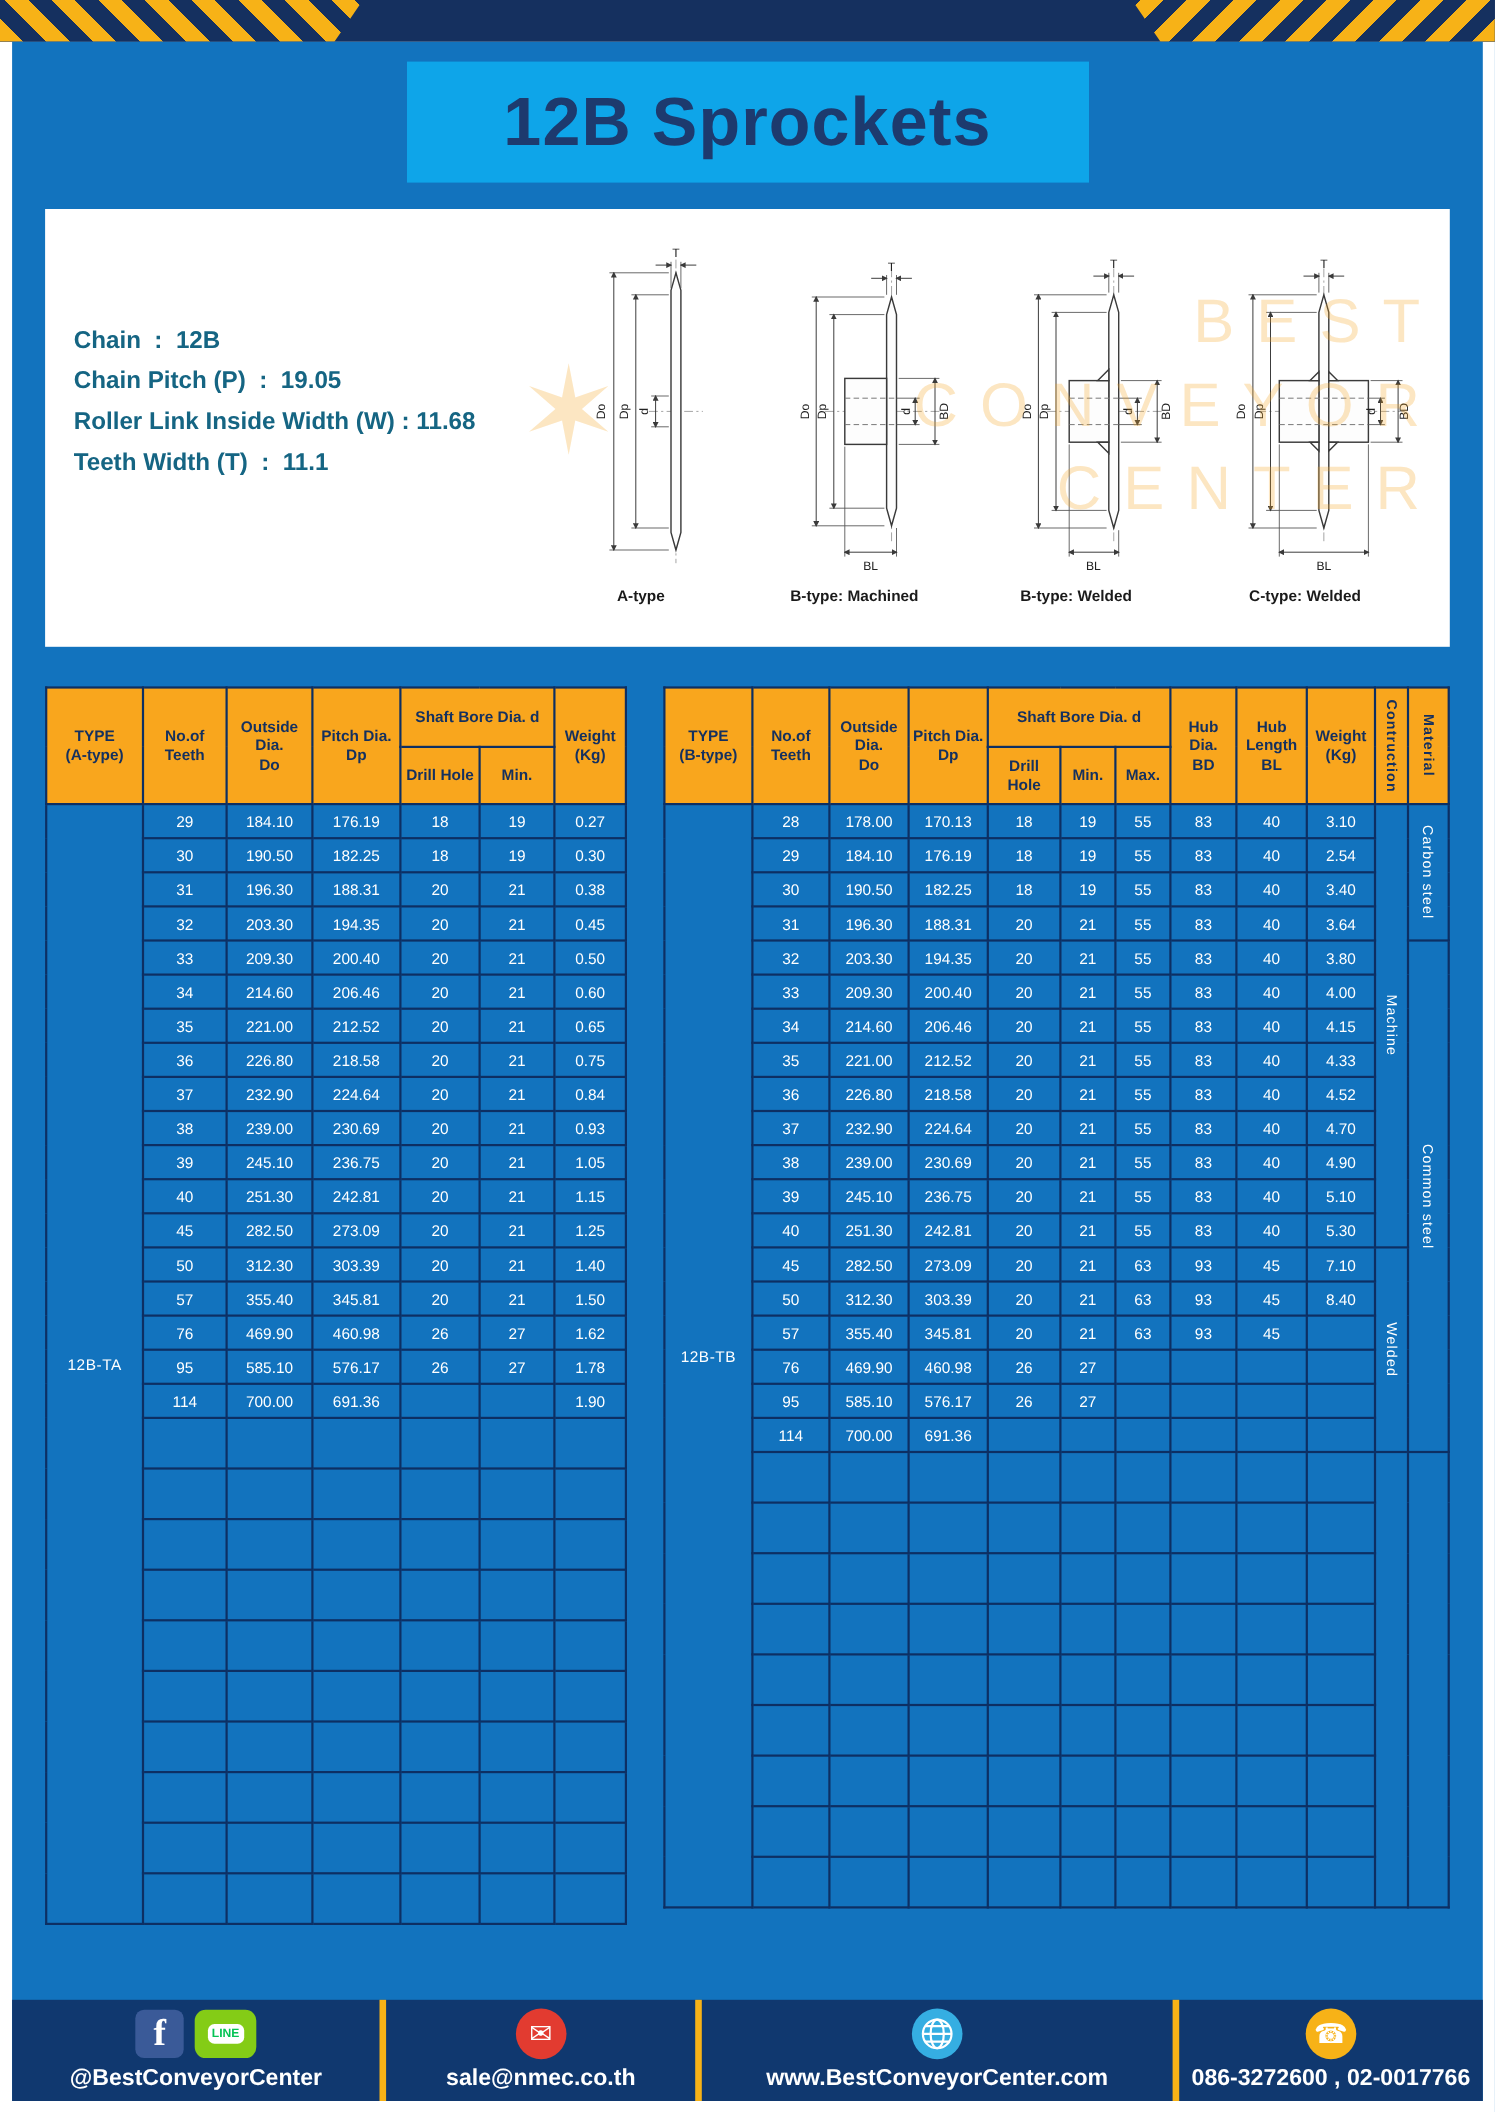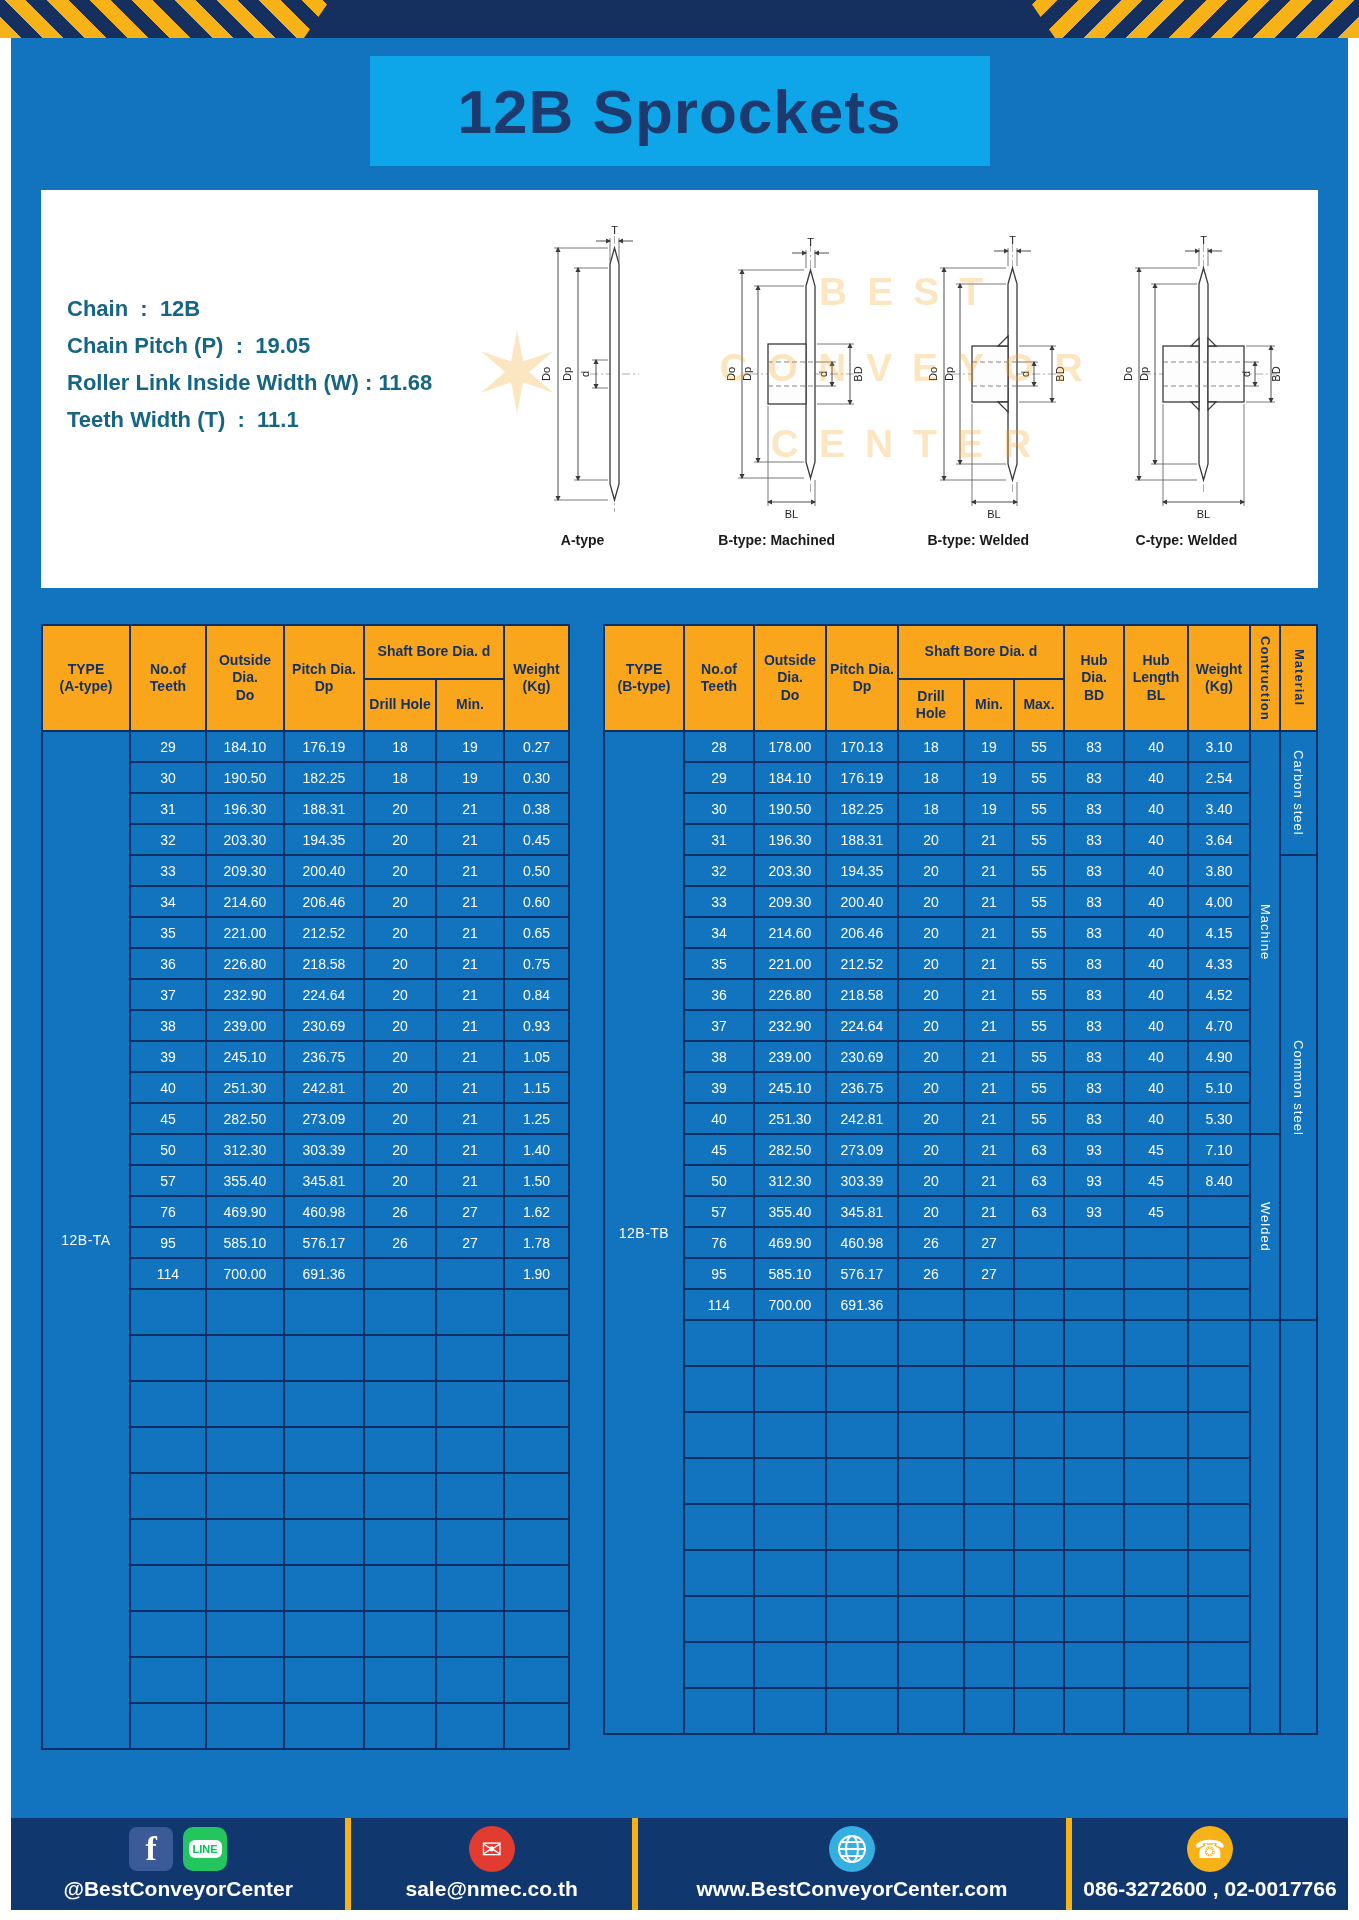--- a/index.html
+++ b/index.html
@@ -27,22 +27,22 @@
   .drawings{flex:1;display:flex;justify-content:space-evenly;align-items:flex-start;
     padding:34px 16px 0 0;z-index:1;}
   .drawing{text-align:center;}
   .caption{font-size:14px;font-weight:600;color:#1a1a1a;margin-top:4px;}
   .dwg .part{fill:#fdfdfd;stroke:#3a3a3a;stroke-width:1.3;}
   .dwg .cl{stroke:#999;stroke-width:.8;stroke-dasharray:8 3 2 3;fill:none;}
   .dwg .bore{stroke:#777;stroke-width:.9;stroke-dasharray:5 3;}
   .dwg .ext{stroke:#555;stroke-width:.8;}
   .dwg .dim{stroke:#3a3a3a;stroke-width:.9;}
   .dwg text{fill:#222;font-size:11px;}
-  .watermark{position:absolute;left:470px;top:64px;width:800px;text-align:center;z-index:2;
-    pointer-events:none;color:rgba(244,166,35,.28);font-weight:700;font-size:39px;
+  .watermark{position:absolute;left:470px;top:64px;width:800px;text-align:right;z-index:2;
+    pointer-events:none;color:rgba(244,166,35,.28);font-weight:400;font-size:56px;
     letter-spacing:20px;line-height:76px;}
   .wm-star{position:absolute;left:430px;top:120px;font-size:110px;color:rgba(244,166,35,.28);
     z-index:2;pointer-events:none;}
   
   .tables-row{display:flex;justify-content:space-between;align-items:flex-start;
     padding:0 30px;margin-top:36px;}
   table.tbl{border-collapse:collapse;table-layout:fixed;}
   .tbl th,.tbl td{border:2px solid #0D2F63;text-align:center;vertical-align:middle;padding:1px 2px;box-sizing:border-box;}
   .tbl th{background:#F9A61D;color:#14305F;font-size:14px;font-weight:bold;
     white-space:pre-line;line-height:1.25;}
@@ -61,21 +61,21 @@
     display:flex;align-items:stretch;}
   .f-section{display:flex;flex-direction:column;align-items:center;justify-content:flex-start;
     padding-top:6px;box-sizing:border-box;}
   .f-s1{width:25%;} .f-s2{width:21%;} .f-s3{width:32%;} .f-s4{flex:1;}
   .f-divider{width:6px;background:#F7B217;}
   .f-icons{display:flex;gap:10px;align-items:center;height:50px;}
   .f-label{font-size:21px;font-weight:bold;color:#ffffff;margin-top:3px;white-space:nowrap;}
   .icon{display:inline-flex;align-items:center;justify-content:center;}
   .fb{width:44px;height:44px;background:#3A5A98;border-radius:8px;color:#fff;
     font-weight:bold;font-size:34px;font-family:"Liberation Serif",serif;}
-  .ln{width:44px;height:44px;background:#22c55e;border-radius:10px;}
+  .ln{width:56px;height:44px;background:#84cc16;border-radius:10px;}
   .ln span{background:#fff;color:#06C355;font-weight:bold;font-size:11px;border-radius:6px;padding:3px 4px;}
   .mail{width:46px;height:46px;border-radius:50%;background:#E23B30;color:#fff;font-size:25px;}
   .globe{width:46px;height:46px;border-radius:50%;background:#35AEE2;}
   .phone{width:46px;height:46px;border-radius:50%;background:#F7B217;color:#fff;font-size:25px;}
 </style>
 </head>
 <body>
 
 <svg width="0" height="0" style="position:absolute" aria-hidden="true">
   <defs>

